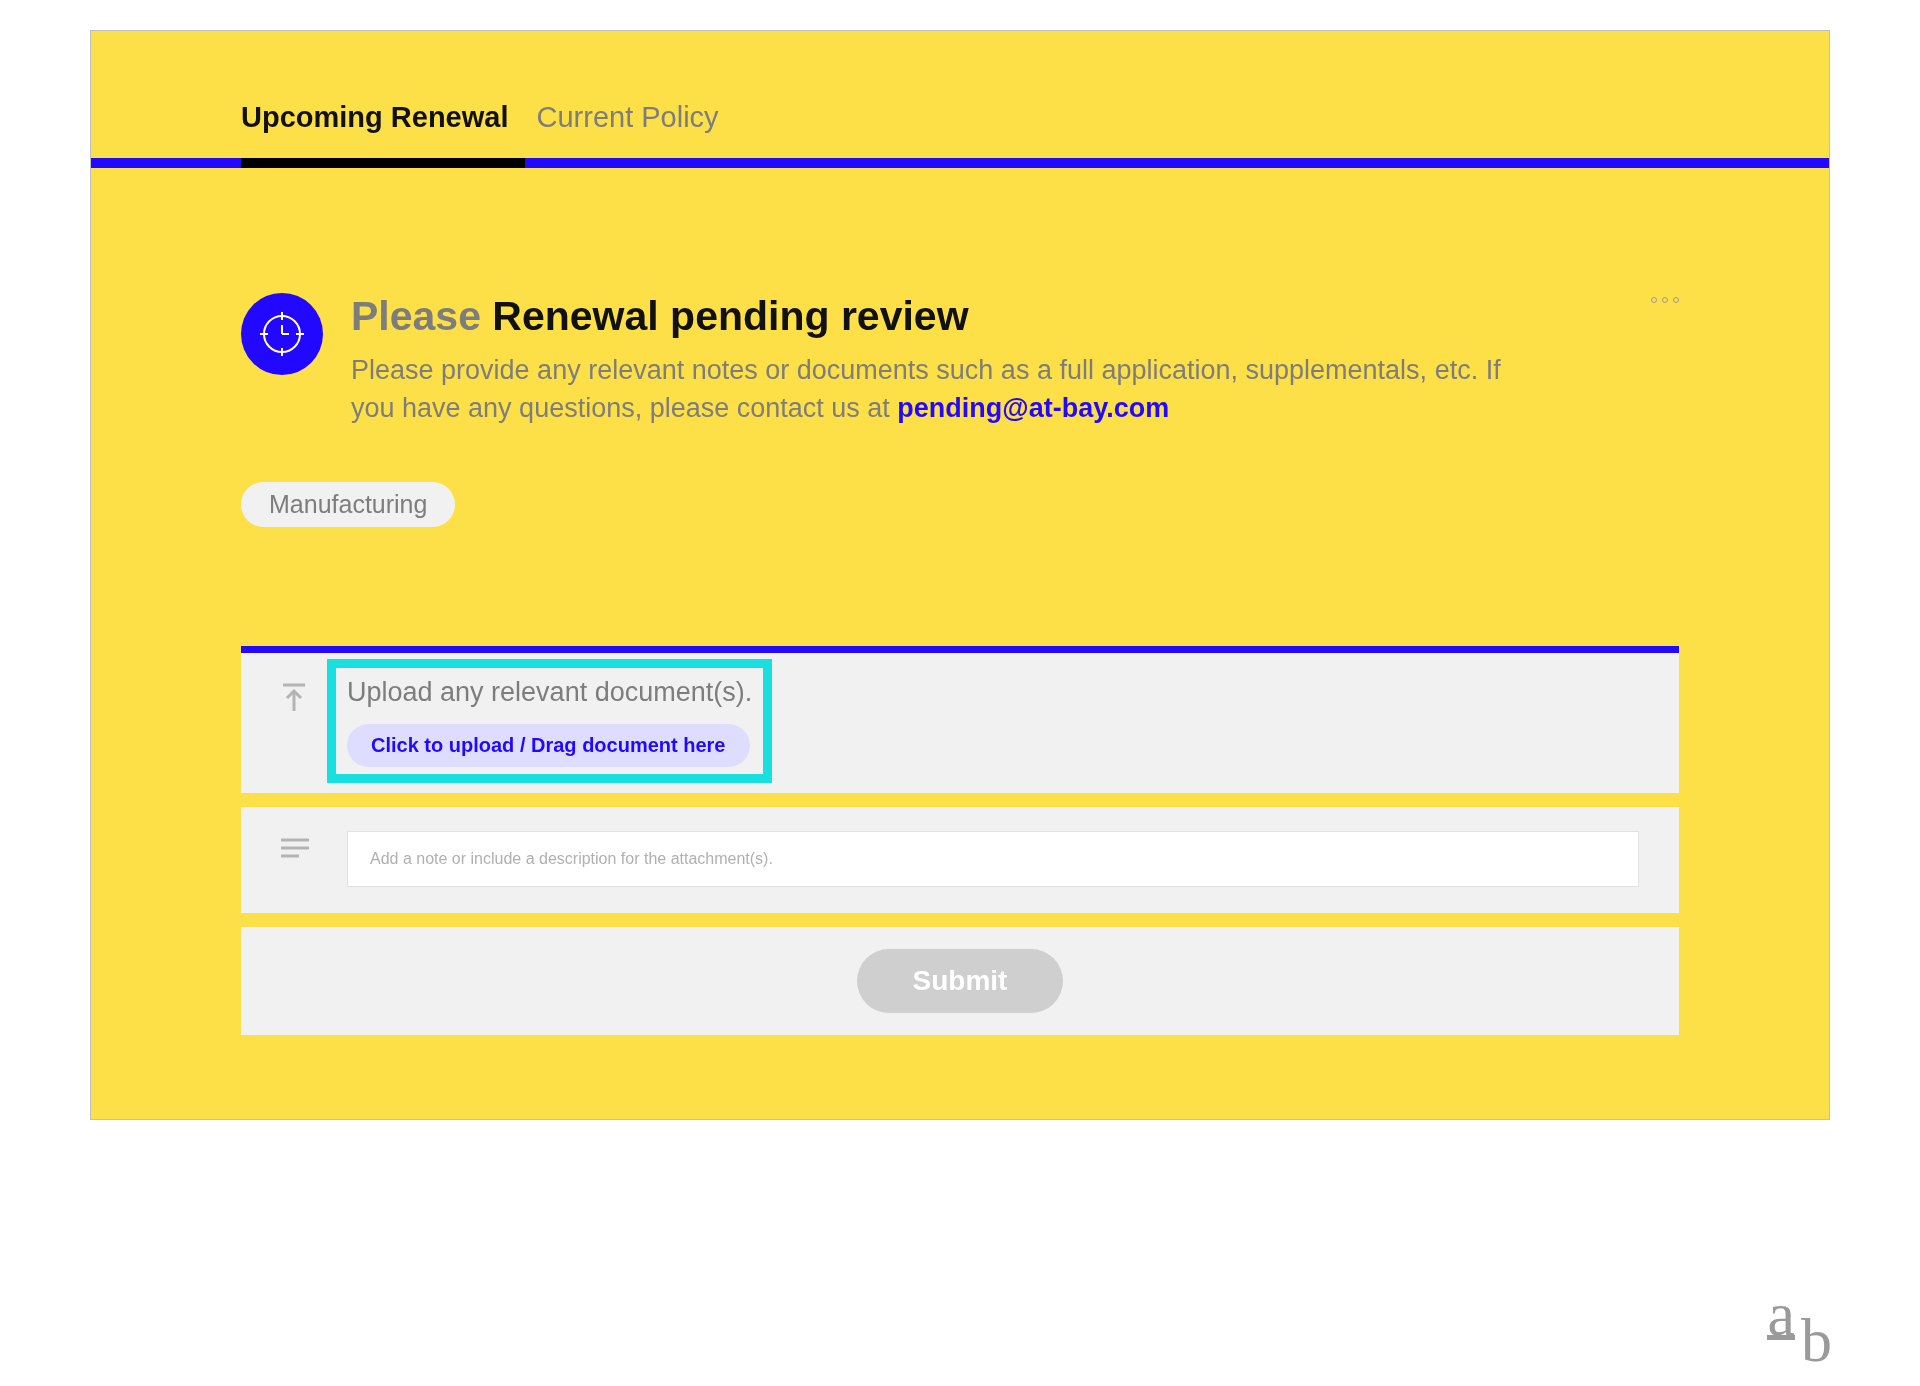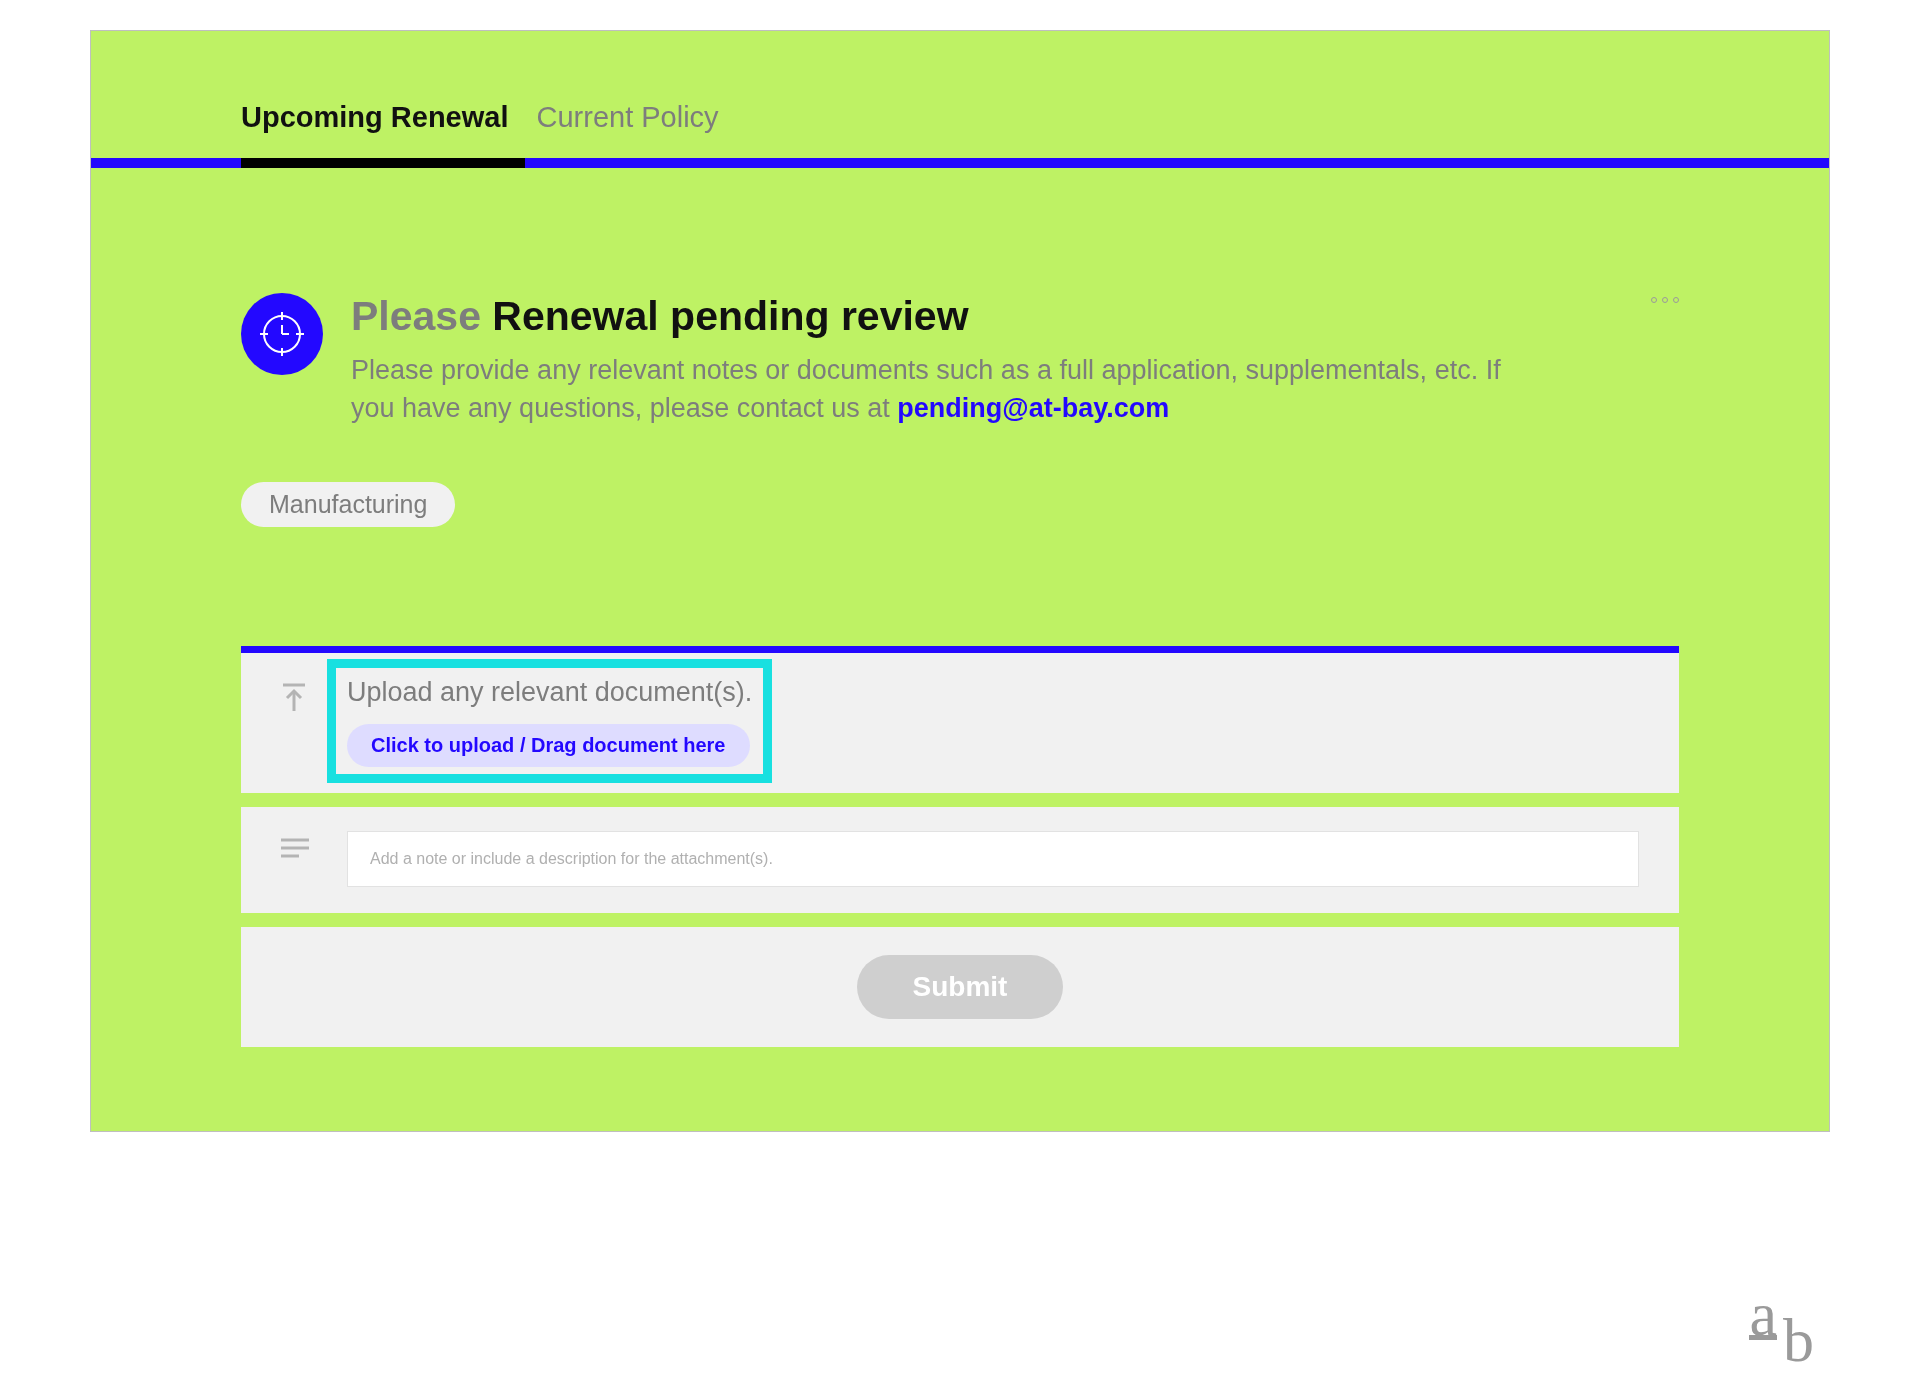--- a/index.html
+++ b/index.html
@@ -7,21 +7,21 @@
     font-family: -apple-system, BlinkMacSystemFont, "Segoe UI", Helvetica, Arial, sans-serif;
     background: #fff;
     width: 1920px;
     height: 1386px;
     position: relative;
     padding: 30px 90px;
   }
   .panel {
     border: 1px solid #bfbfbf;
     width: 100%;
-    background: #bef264;
+    background: #fde047;
     overflow: hidden;
   }
   .tabs {
     display: flex;
     align-items: flex-end;
     gap: 28px;
     padding: 70px 0 0 150px;
     position: relative;
   }
   .tab {
@@ -113,21 +113,21 @@
     border-top: 7px solid #2308ff;
   }
   .form-row {
     background: #f1f1f1;
     display: flex;
     align-items: flex-start;
     padding: 24px 40px 26px 40px;
     gap: 36px;
     margin-bottom: 14px;
   }
-  .form-row.center { align-items: center; justify-content: center; padding: 28px 40px; }
+  .form-row.center { align-items: center; justify-content: center; padding: 22px 40px; }
   .row-icon {
     width: 30px;
     flex-shrink: 0;
     margin-top: 6px;
     color: #b4b4b4;
   }
   .upload-block { position: relative; }
   .upload-highlight {
     position: absolute;
     top: -18px;
@@ -167,21 +167,21 @@
     color: #fff;
     font-weight: 800;
     font-size: 28px;
     border: none;
     border-radius: 34px;
     padding: 16px 56px;
     cursor: pointer;
   }
   .footer-logo {
     position: absolute;
-    right: 106px;
+    right: 88px;
     bottom: 36px;
     color: #9a9a9a;
     font-family: Georgia, 'Times New Roman', serif;
   }
   .footer-logo .a { font-size: 62px; line-height: 0.6; display: inline-block; border-bottom: 5px solid #9a9a9a; padding-bottom: 2px; }
   .footer-logo .b { font-size: 62px; margin-left: 6px; position: relative; top: 26px; }
 </style>
 </head>
 <body>
 

